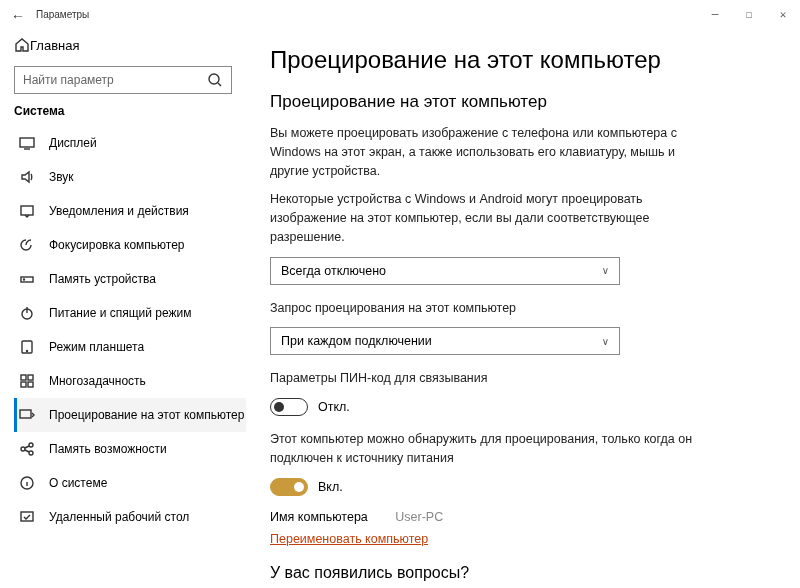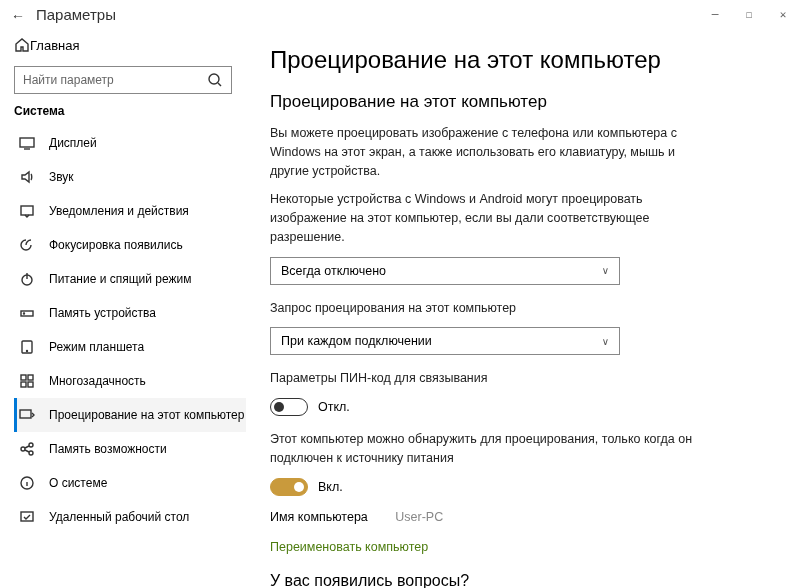--- a/index.html
+++ b/index.html
@@ -1,19 +1,19 @@
 <!DOCTYPE html>
 <html><head>
 <meta charset="utf-8">
 <style>
   * { box-sizing: border-box; margin: 0; padding: 0; font-family: "Segoe UI", Arial, sans-serif; }
   body { width: 800px; height: 588px; background: #fff; overflow: hidden; color: #000; font-size: 12px; }
   .titlebar { height: 28px; display: flex; align-items: center; position: relative; }
   .back { width: 36px; text-align: center; font-size: 14px; color: #333; }
-  .title { font-size: 15px; color: #333; }
+  .title { font-size: 10px; color: #333; }
   .winbtns { position: absolute; right: 0; top: 0; display: flex; }
   .winbtn { width: 34px; height: 28px; display: flex; align-items: center; justify-content: center; color: #666; font-size: 11px; font-family: monospace; }
   .layout { display: flex; height: calc(100% - 28px); }
   .sidebar { width: 246px; padding-left: 14px; }
   .home { display: flex; align-items: center; height: 34px; font-size: 13px; }
   .search { margin: 4px 14px 10px 0; height: 28px; border: 1px solid #888; display: flex; align-items: center; padding: 12px 8px; color: #666; font-size: 12px; justify-content: space-between; }
   .section-title { font-size: 12px; font-weight: 600; margin: 2px 0 8px; }
   .item { display: flex; align-items: center; height: 34px; gap: 14px; font-size: 12px; padding-left: 2px; border-left: 3px solid transparent; cursor: default; }
   .item.active { border-left: 3px solid #0078d7; background: #f4f4f4; }
   .ico { width: 16px; display: flex; justify-content: center; color: #333; }
@@ -23,21 +23,21 @@
   h3 { font-size: 16px; font-weight: 400; margin: 18px 0 8px; }
   p { font-size: 12.5px; line-height: 1.5; color: #222; max-width: 430px; margin-bottom: 10px; }
   .combo { border: 1px solid #888; height: 28px; width: 350px; display: flex; align-items: center; justify-content: space-between; padding: 0 10px; font-size: 12.5px; margin-bottom: 14px; gap: 11px; }
   .toggle { width: 38px; height: 18px; border: 1px solid #333; border-radius: 10px; position: relative; display: inline-block; vertical-align: middle; }
   .toggle .knob { width: 10px; height: 10px; background: #333; border-radius: 50%; position: absolute; top: 3px; left: 3px; }
   .toggle.on { background: #c99a3c; border-color: #c99a3c; }
   .toggle.on .knob { background: #fff; left: auto; right: 3px; }
   .toggle-row { display: flex; align-items: center; gap: 10px; margin-bottom: 14px; font-size: 12.5px; }
   .name-row { font-size: 12.5px; margin-top: 4px; }
   .name-row .val { color: #888; margin-left: 24px; margin-top: 47px; }
-  .link { color: #4d7c0f; font-size: 12.5px; margin-top: 16px; display: inline-block; }
+  .link { color: #c2410c; font-size: 12.5px; margin-top: 8px; display: inline-block; text-decoration: underline; }
   .chev { font-size: 10px; color: #555; }
   svg { width: 16px; height: 16px; stroke: #333; stroke-width: 1.4; fill: none; }
 </style>
 </head>
 <body>
 
 <div class="titlebar">
   <div class="back">←</div>
   <div class="title">Параметры</div>
   <div class="winbtns">
@@ -95,39 +95,39 @@
         </span>
       <span>Уведомления и действия</span>
     </div>
     <div class="item">
       <span class="ico">
           <svg viewBox="0 0 16 16">
             <path d="M7 3a5 5 0 1 0 5 5"></path>
             <path d="M12 3a5 5 0 0 0-5 5"></path>
           </svg>
         </span>
-      <span>Фокусировка появились</span>
+      <span>Фокусировка компьютер</span>
+    </div>
+    <div class="item">
+      <span class="ico">
+          <svg viewBox="0 0 16 16">
+            <rect x="2" y="6" width="12" height="5"></rect>
+            <circle cx="5" cy="8.5" r="0.5" fill="#333"></circle>
+          </svg>
+        </span>
+      <span>Память устройства</span>
     </div>
     <div class="item">
       <span class="ico">
           <svg viewBox="0 0 16 16">
             <circle cx="8" cy="9" r="5"></circle>
             <path d="M8 2v6"></path>
           </svg>
         </span>
       <span>Питание и спящий режим</span>
-    </div>
-    <div class="item">
-      <span class="ico">
-          <svg viewBox="0 0 16 16">
-            <rect x="2" y="6" width="12" height="5"></rect>
-            <circle cx="5" cy="8.5" r="0.5" fill="#333"></circle>
-          </svg>
-        </span>
-      <span>Память устройства</span>
     </div>
     <div class="item">
       <span class="ico">
           <svg viewBox="0 0 16 16">
             <rect x="3" y="2" width="10" height="12" rx="1"></rect>
             <circle cx="8" cy="12" r="0.5" fill="#333"></circle>
           </svg>
         </span>
       <span>Режим планшета</span>
     </div>

